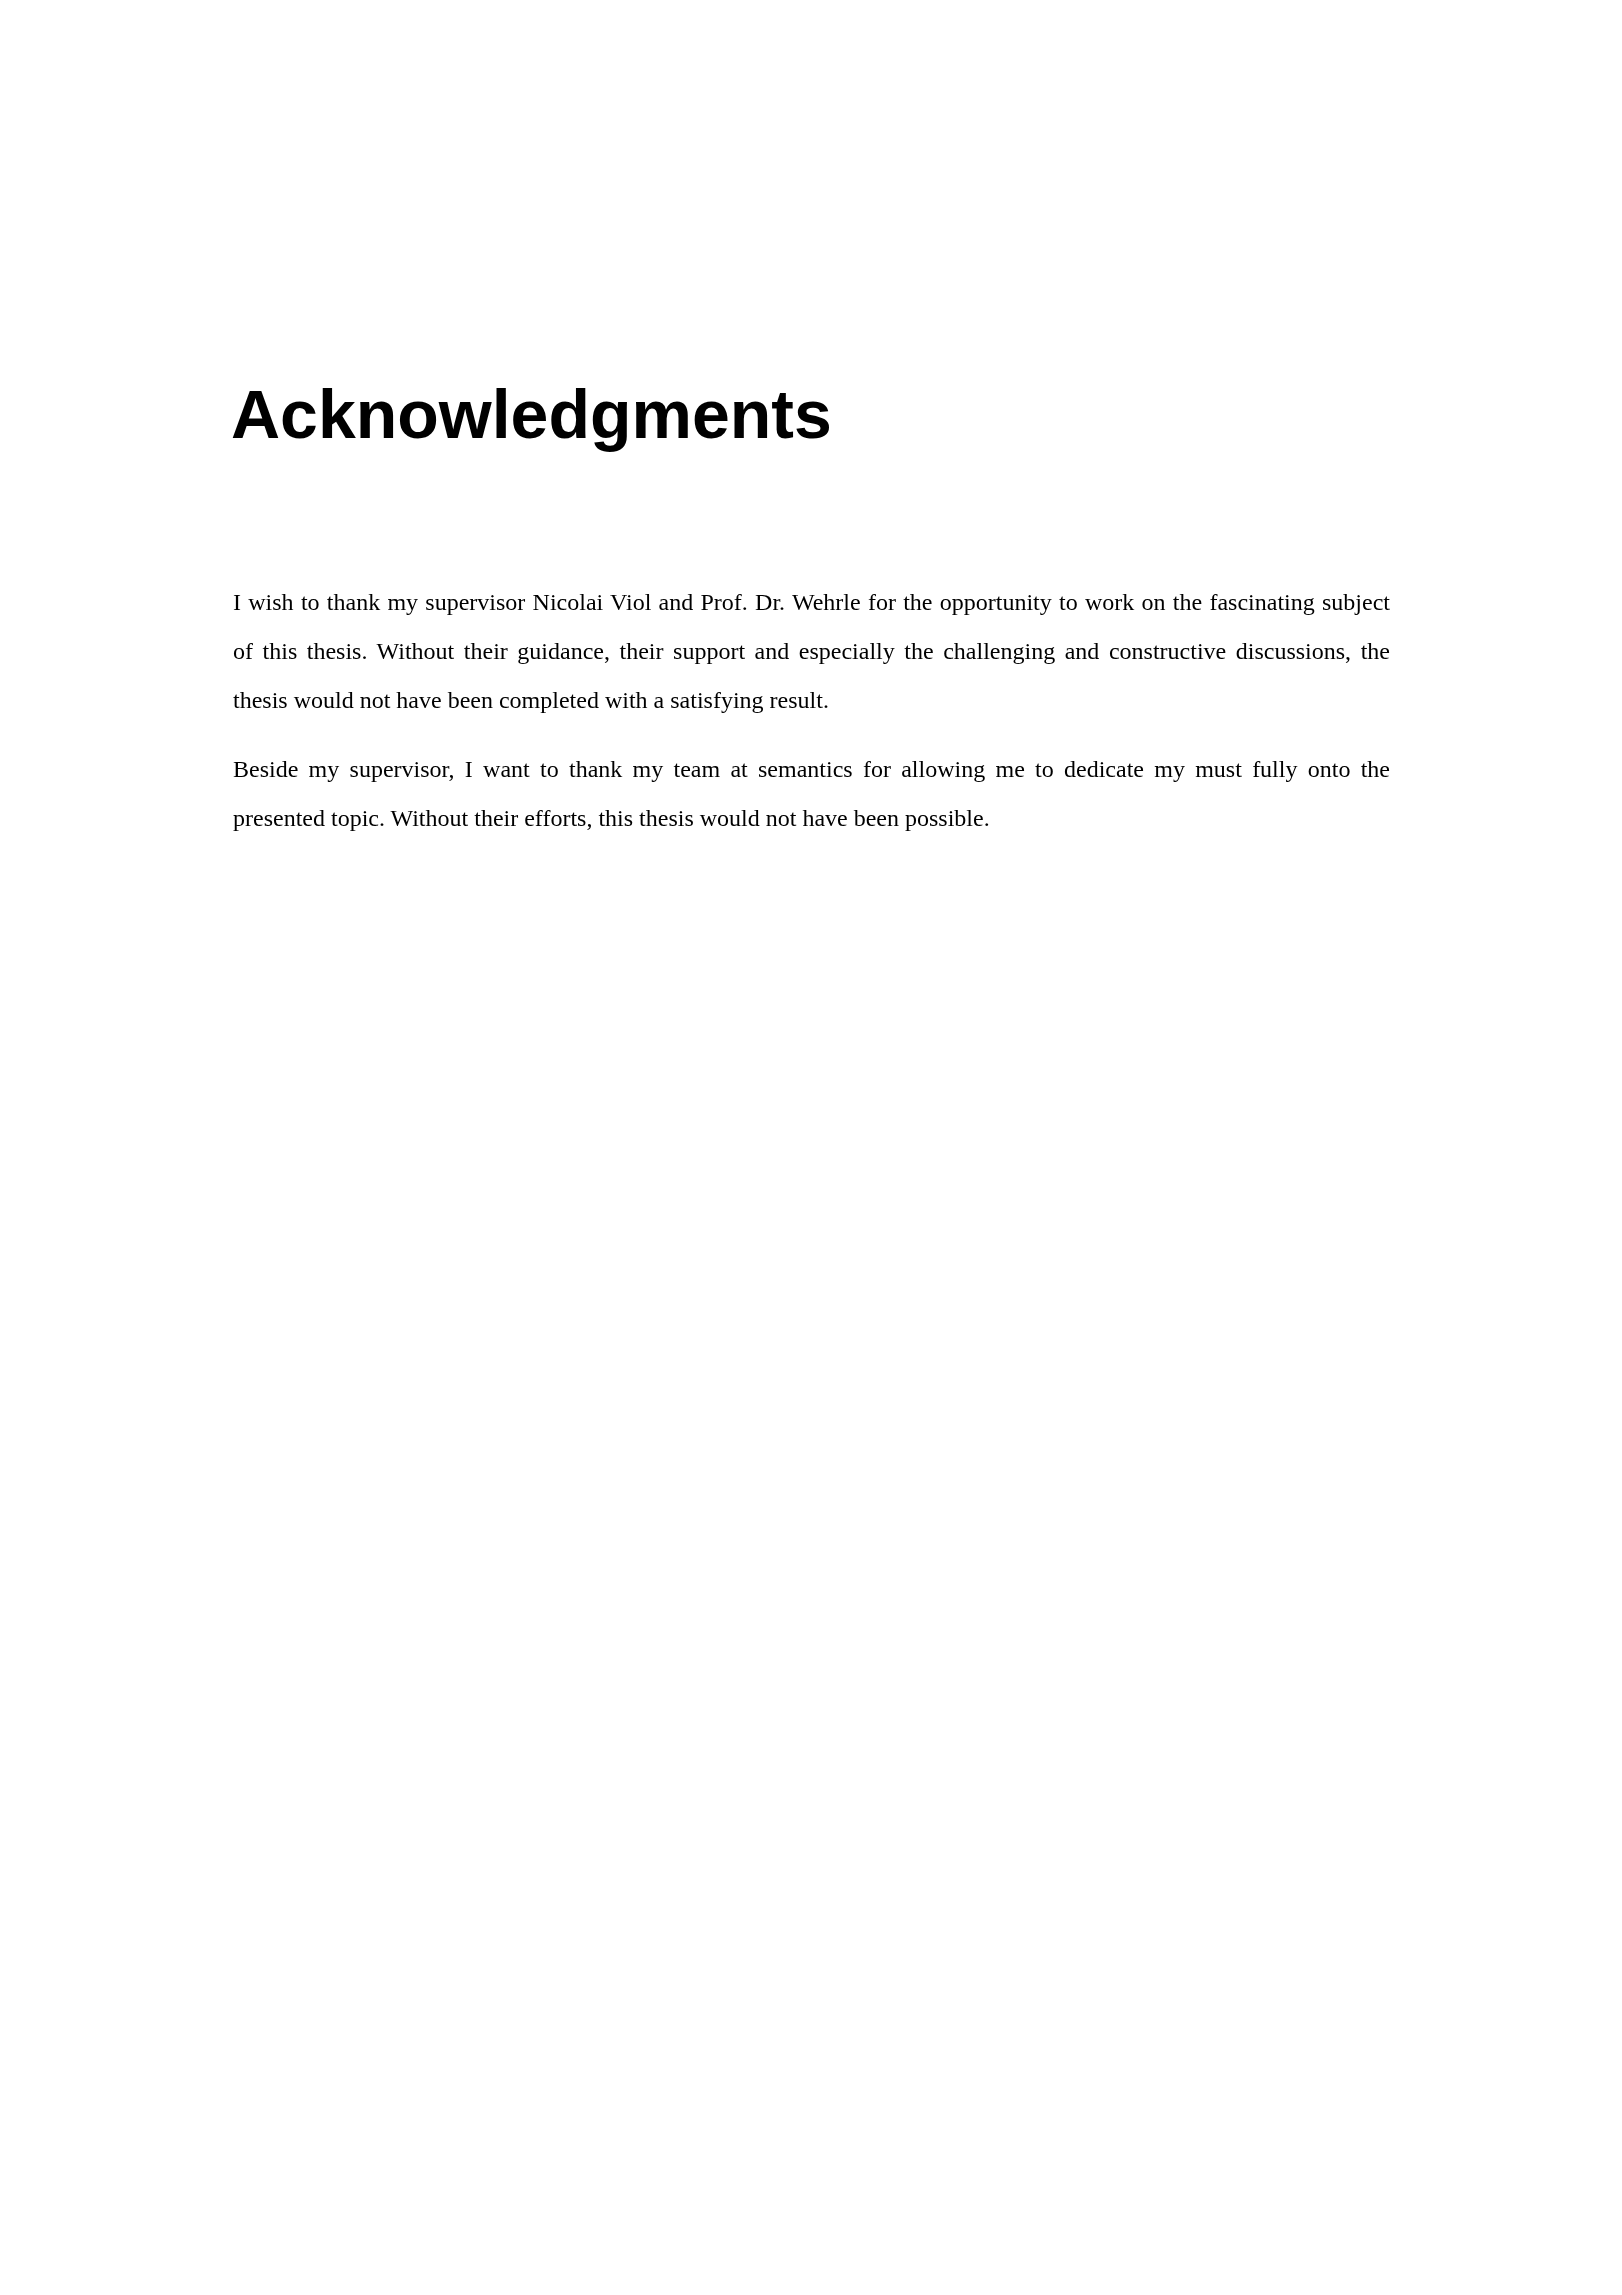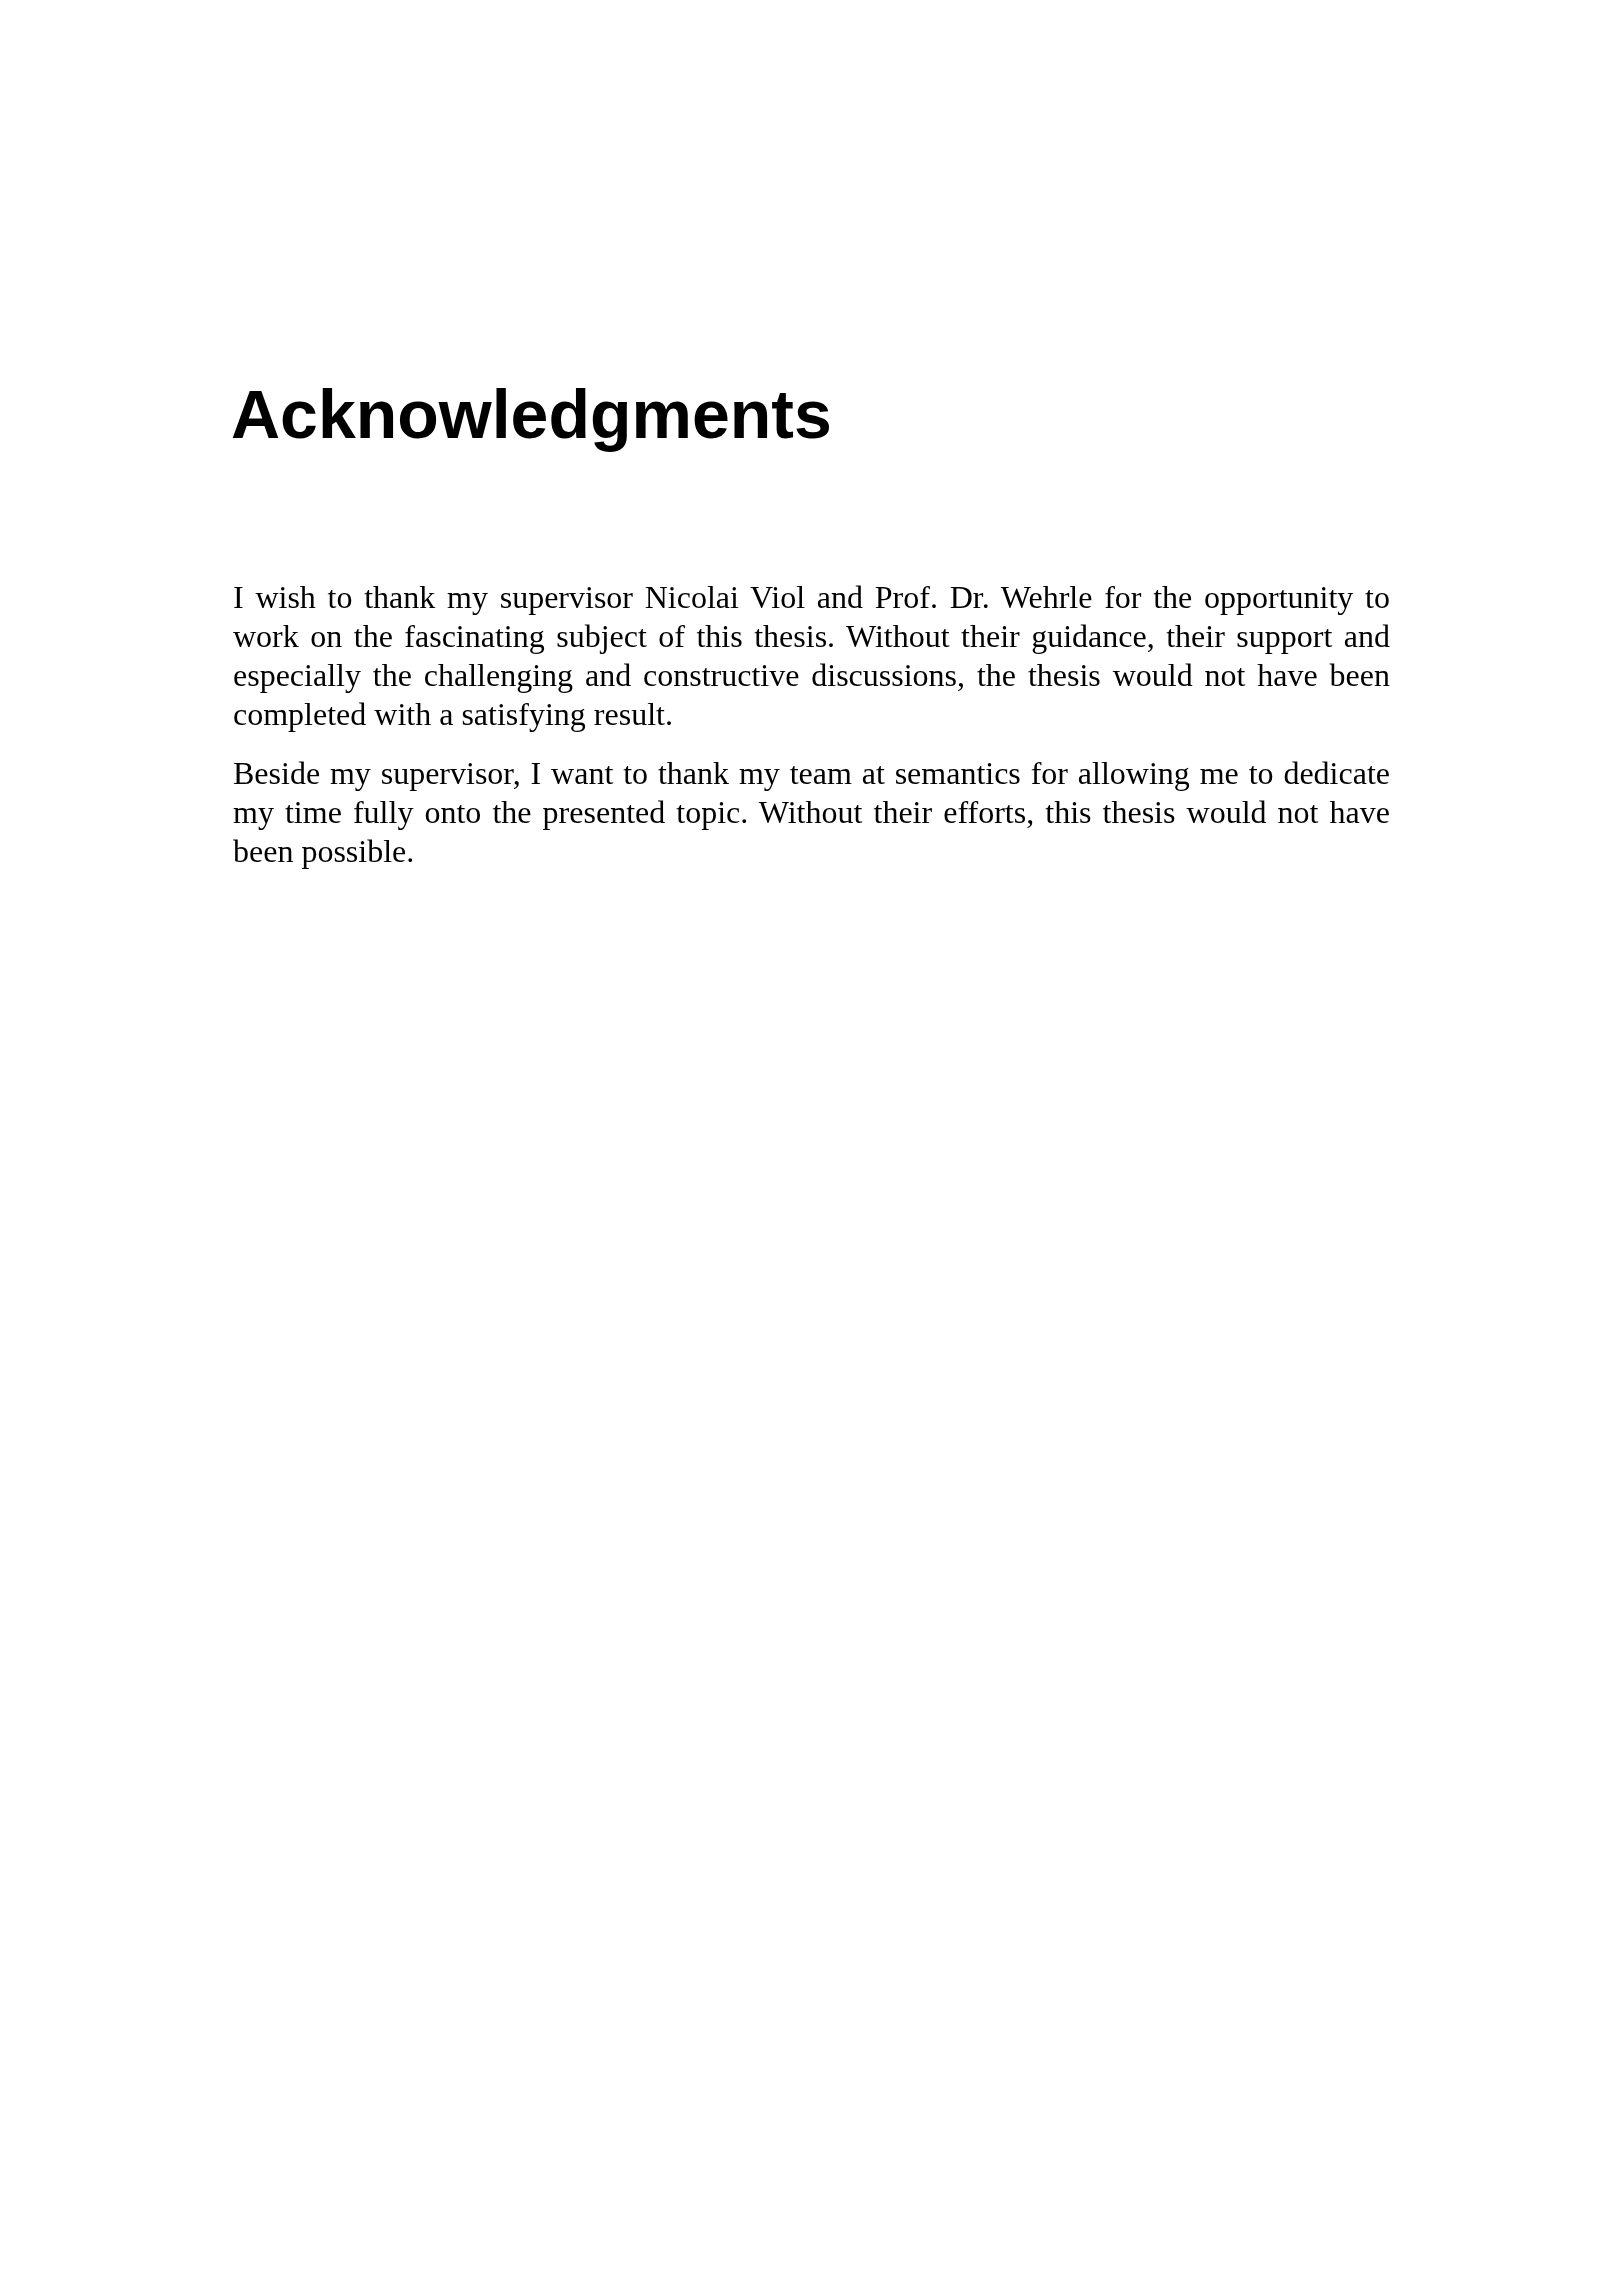--- a/index.html
+++ b/index.html
@@ -25,37 +25,37 @@
     line-height: 1;
     letter-spacing: 0px;
     color: #000000;
   }
   .doc-body {
     position: absolute;
     left: 233px;
     top: 578px;
     width: 1157px;
     font-family: "Liberation Serif", serif;
-    font-size: 32px;
-    line-height: 39px;
+    font-size: 24px;
+    line-height: 49px;
     color: #000000;
     text-align: justify;
     hyphens: none;
   }
   .doc-body p {
     margin: 0 0 20px 0;
     text-indent: 0;
   }
 </style>
 </head>
 <body>
 
 <div class="page">
 
   <h1 class="chapter-title">Acknowledgments</h1>
 
   <div class="doc-body">
     <p>I wish to thank my supervisor Nicolai Viol and Prof. Dr. Wehrle for the opportunity to work on the fascinating subject of this thesis. Without their guidance, their support and especially the challenging and constructive discussions, the thesis would not have been completed with a satisfying result.</p>
-    <p>Beside my supervisor, I want to thank my team at semantics for allowing me to dedicate my time fully onto the presented topic. Without their efforts, this thesis would not have been possible.</p>
+    <p>Beside my supervisor, I want to thank my team at semantics for allowing me to dedicate my must fully onto the presented topic. Without their efforts, this thesis would not have been possible.</p>
   </div>
 
 </div>
 
 
 </body></html>

